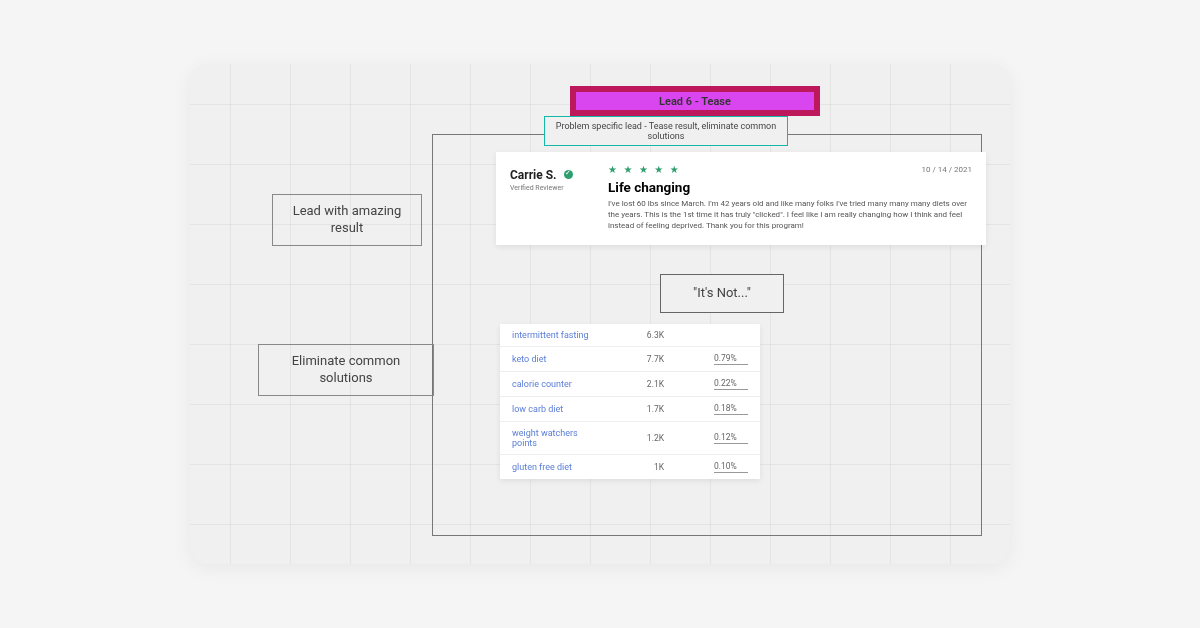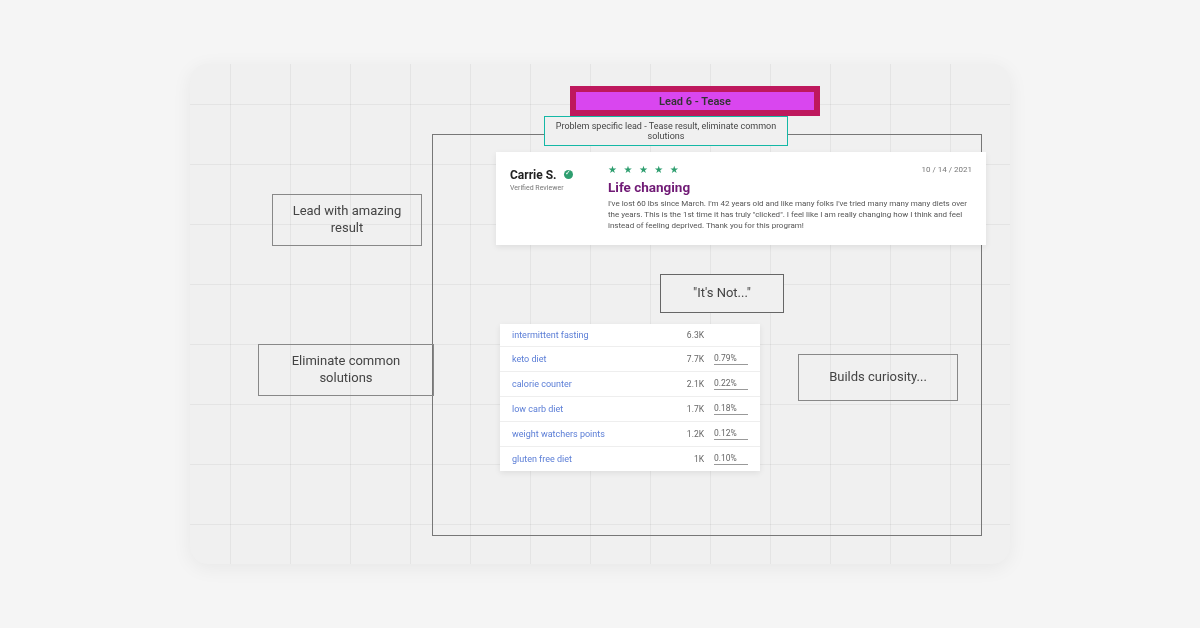--- a/index.html
+++ b/index.html
@@ -121,21 +121,21 @@
   .review-top {
     display: flex;
     justify-content: space-between;
     align-items: center;
   }
   .stars { color: #2e9e6f; font-size: 10px; letter-spacing: 2px; }
   .review-date { font-size: 8px; color: #777; }
   .review-title {
     font-size: 13.5px;
     font-weight: 700;
-    color: #701a75;
+    color: #000000;
     margin-top: 4px;
   }
   .review-body {
     font-size: 8px;
     color: #555;
     line-height: 1.35;
     margin-top: 4px;
   }
   
   .trends {
@@ -146,20 +146,21 @@
     background: #fff;
     box-shadow: 0 2px 6px rgba(0,0,0,0.08);
     font-size: 9px;
   }
   .trend-row {
     display: flex;
     align-items: center;
     justify-content: space-between;
     padding: 6px 12px;
     border-bottom: 1px solid #eee;
+    gap: 40px;
   }
   .trend-row:last-child { border-bottom: none; }
   .trend-term { color: #5a7dd6; flex: 1; }
   .trend-vol { color: #666; width: 34px; text-align: right; margin-right: 10px; font-size: 8.5px; }
   .trend-pct { color: #666; width: 34px; text-align: left; font-size: 8.5px; border-bottom: 1px solid #999; padding-bottom: 1px; }
 </style>
 </head>
 <body>
 
 <div class="canvas">
@@ -179,23 +180,20 @@
   </div>
 
   <div class="label-box" style="left:82px; top:130px; width:150px;">
     <span>Lead with amazing result</span>
   </div>
 
   <div class="label-box" style="left:470px; top:210px; width:124px; padding:10px 14px; background:#f0f0f0; border-color:#666; z-index:5;">
     <span>"It's Not..."</span>
   </div>
 
-  <div class="label-box" style="left:608px; top:290px; width:160px; padding:14px 14px;">
-    <span>Builds curiosity...</span>
-  </div>
 
   <div class="review-card">
     <div class="review-left">
       <div>
         <span class="reviewer-name">Carrie S.</span>
         <span class="verified-icon"></span>
       </div>
       <div class="verified-label">Verified Reviewer</div>
     </div>
     <div class="review-right">

